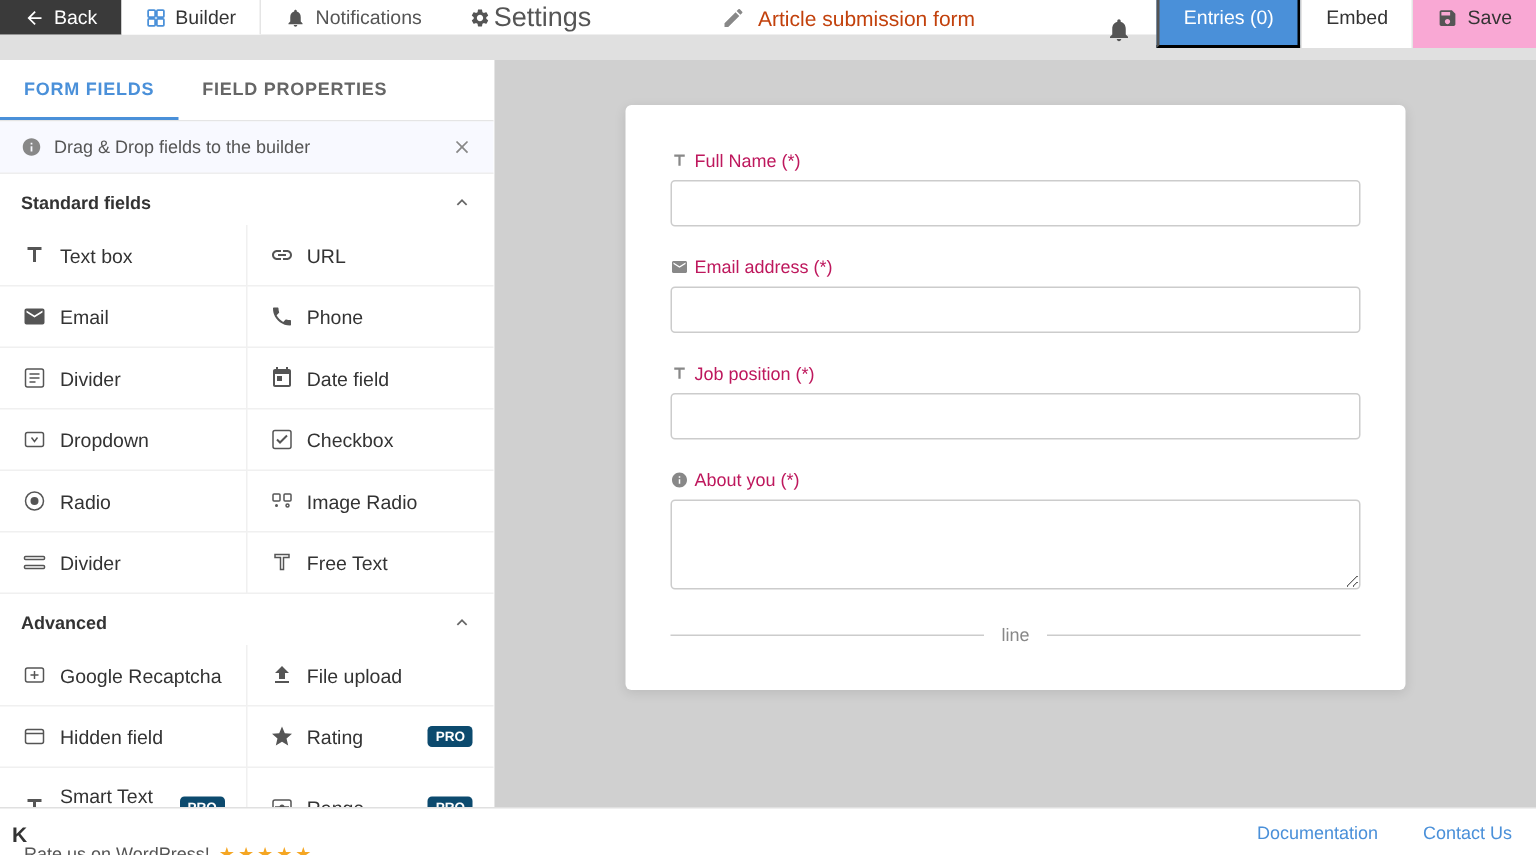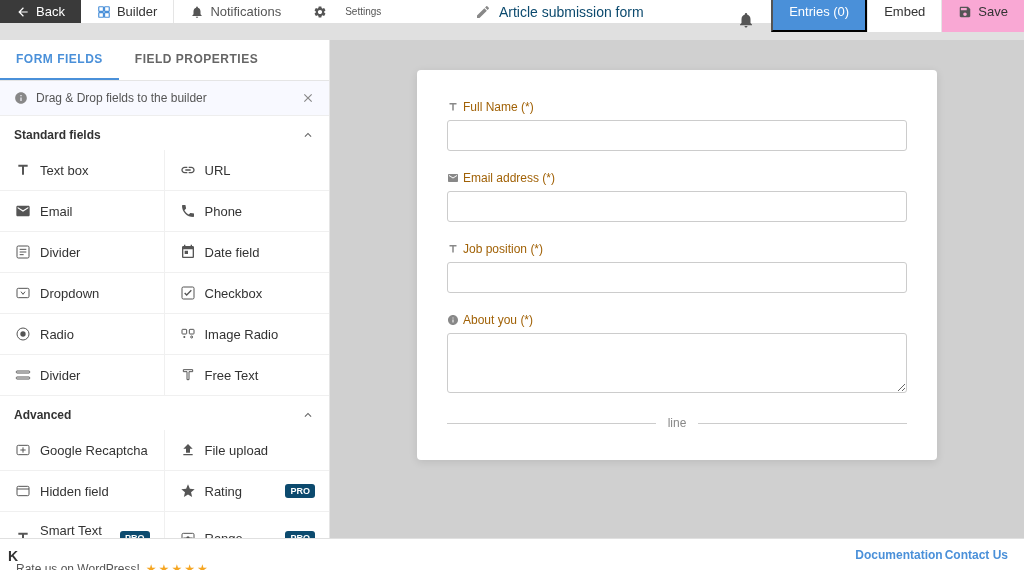--- a/index.html
+++ b/index.html
@@ -5,22 +5,22 @@
     * { box-sizing: border-box; margin: 0; padding: 0; }
     body { font-family: -apple-system, BlinkMacSystemFont, 'Segoe UI', sans-serif; font-size: 13px; background: #e0e0e0; width: 1024px; height: 570px; overflow: hidden; }
 
     
     .topbar { display: flex; align-items: center; height: 24px; background: #fff; border-bottom: 1px solid #e0e0e0; }
     .topbar-back { display: flex; align-items: center; gap: 6px; padding: 0 16px; height: 100%; background: #3a3a3a; color: #fff; font-size: 13px; cursor: pointer; }
     .topbar-back svg { width: 14px; height: 14px; fill: #fff; }
     .topbar-builder { display: flex; align-items: center; gap: 6px; padding: 0 16px; height: 100%; background: #fff; color: #333; font-size: 13px; border-right: 1px solid #e5e5e5; cursor: pointer; }
     .topbar-builder svg { width: 14px; height: 14px; }
     .topbar-notifications { display: flex; align-items: center; gap: 6px; padding: 0 16px; height: 100%; color: #555; font-size: 13px; cursor: pointer; }
-    .topbar-settings { display: flex; align-items: center; gap: 18px; padding: 0 16px; height: 100%; color: #555; font-size: 10px; cursor: pointer; }
-    .topbar-title { flex: 1; display: flex; align-items: center; justify-content: center; gap: 8px; font-size: 14px; color: #0c4a6e; }
+    .topbar-settings { display: flex; align-items: center; gap: 2px; padding: 0 16px; height: 100%; color: #555; font-size: 18px; cursor: pointer; }
+    .topbar-title { flex: 1; display: flex; align-items: center; justify-content: center; gap: 8px; font-size: 14px; color: #c2410c; }
     .topbar-title svg { width: 16px; height: 16px; color: #666; }
     .topbar-right { display: flex; align-items: flex-end; gap: 0; }
     .topbar-bell { padding: 0 16px; cursor: pointer; color: #555; }
     .topbar-entries { background: #4a90d9; color: #fff; padding: 0 16px; height: 40px; display: flex; align-items: center; font-size: 13px; cursor: pointer; }
     .topbar-embed { background: #fff; border: none; border-left: 1px solid #e5e5e5; border-right: 1px solid #e5e5e5; padding: 0 16px; height: 40px; display: flex; align-items: center; font-size: 13px; color: #333; cursor: pointer; }
     .topbar-save { background: #f9a8d4; border: none; padding: 0 16px; height: 40px; display: flex; align-items: center; gap: 6px; font-size: 13px; color: #333; cursor: pointer; }
 
     
     .left-panel { position: absolute; top: 40px; left: 0; width: 330px; bottom: 32px; background: #fff; border-right: 1px solid #e5e5e5; overflow-y: auto; }
     .tabs { display: flex; border-bottom: 1px solid #e5e5e5; }
@@ -42,32 +42,32 @@
     .field-icon { width: 18px; height: 18px; display: flex; align-items: center; justify-content: center; color: #555; flex-shrink: 0; }
 
     .pro-badge { background: #0c4a6e; color: #fff; font-size: 9px; font-weight: 700; padding: 2px 5px; border-radius: 3px; margin-left: auto; }
 
     
     .main-content { position: absolute; top: 40px; left: 330px; right: 0; bottom: 32px; background: #d0d0d0; display: flex; align-items: flex-start; justify-content: center; padding: 30px 20px; overflow-y: auto; }
 
     
     .form-card { background: #fff; border-radius: 4px; width: 520px; padding: 30px; box-shadow: 0 2px 8px rgba(0,0,0,0.1); }
     .form-field-group { margin-bottom: 20px; }
-    .form-label { font-size: 12px; color: #a16207; margin-bottom: 6px; display: flex; align-items: center; gap: 4px; }
+    .form-label { font-size: 12px; color: #be185d; margin-bottom: 6px; display: flex; align-items: center; gap: 4px; }
     .form-input { width: 100%; border: 1px solid #ccc; border-radius: 3px; padding: 7px 10px; font-size: 13px; color: #333; outline: none; }
     .form-textarea { width: 100%; border: 1px solid #ccc; border-radius: 3px; padding: 7px 10px; font-size: 13px; color: #333; resize: vertical; height: 60px; outline: none; }
     .form-divider { display: flex; align-items: center; margin-top: 10px; }
     .form-divider-line { flex: 1; border-top: 1px solid #ccc; }
     .form-divider-text { padding: 0 12px; font-size: 12px; color: #888; }
 
     
     .bottom-bar { position: absolute; bottom: 0; left: 0; right: 0; height: 32px; background: #fff; border-top: 1px solid #e0e0e0; display: flex; align-items: center; justify-content: space-between; padding: 0 16px; font-size: 12px; color: #555; }
     .bottom-left { display: flex; align-items: center; gap: 6px; margin-top: 28px; }
     .stars { color: #f5a623; display: flex; gap: 2px; }
-    .bottom-right { display: flex; gap: 2px; font-weight: bold; }
+    .bottom-right { display: flex; gap: 30px; }
     .bottom-link { color: #4a90d9; cursor: pointer; text-decoration: none; }
 
     
     .k-logo { position: absolute; bottom: 6px; left: 8px; font-weight: 800; font-size: 14px; color: #333; }
   </style>
 </head>
 <body>
 
 <div class="topbar">
   <div class="topbar-back">

